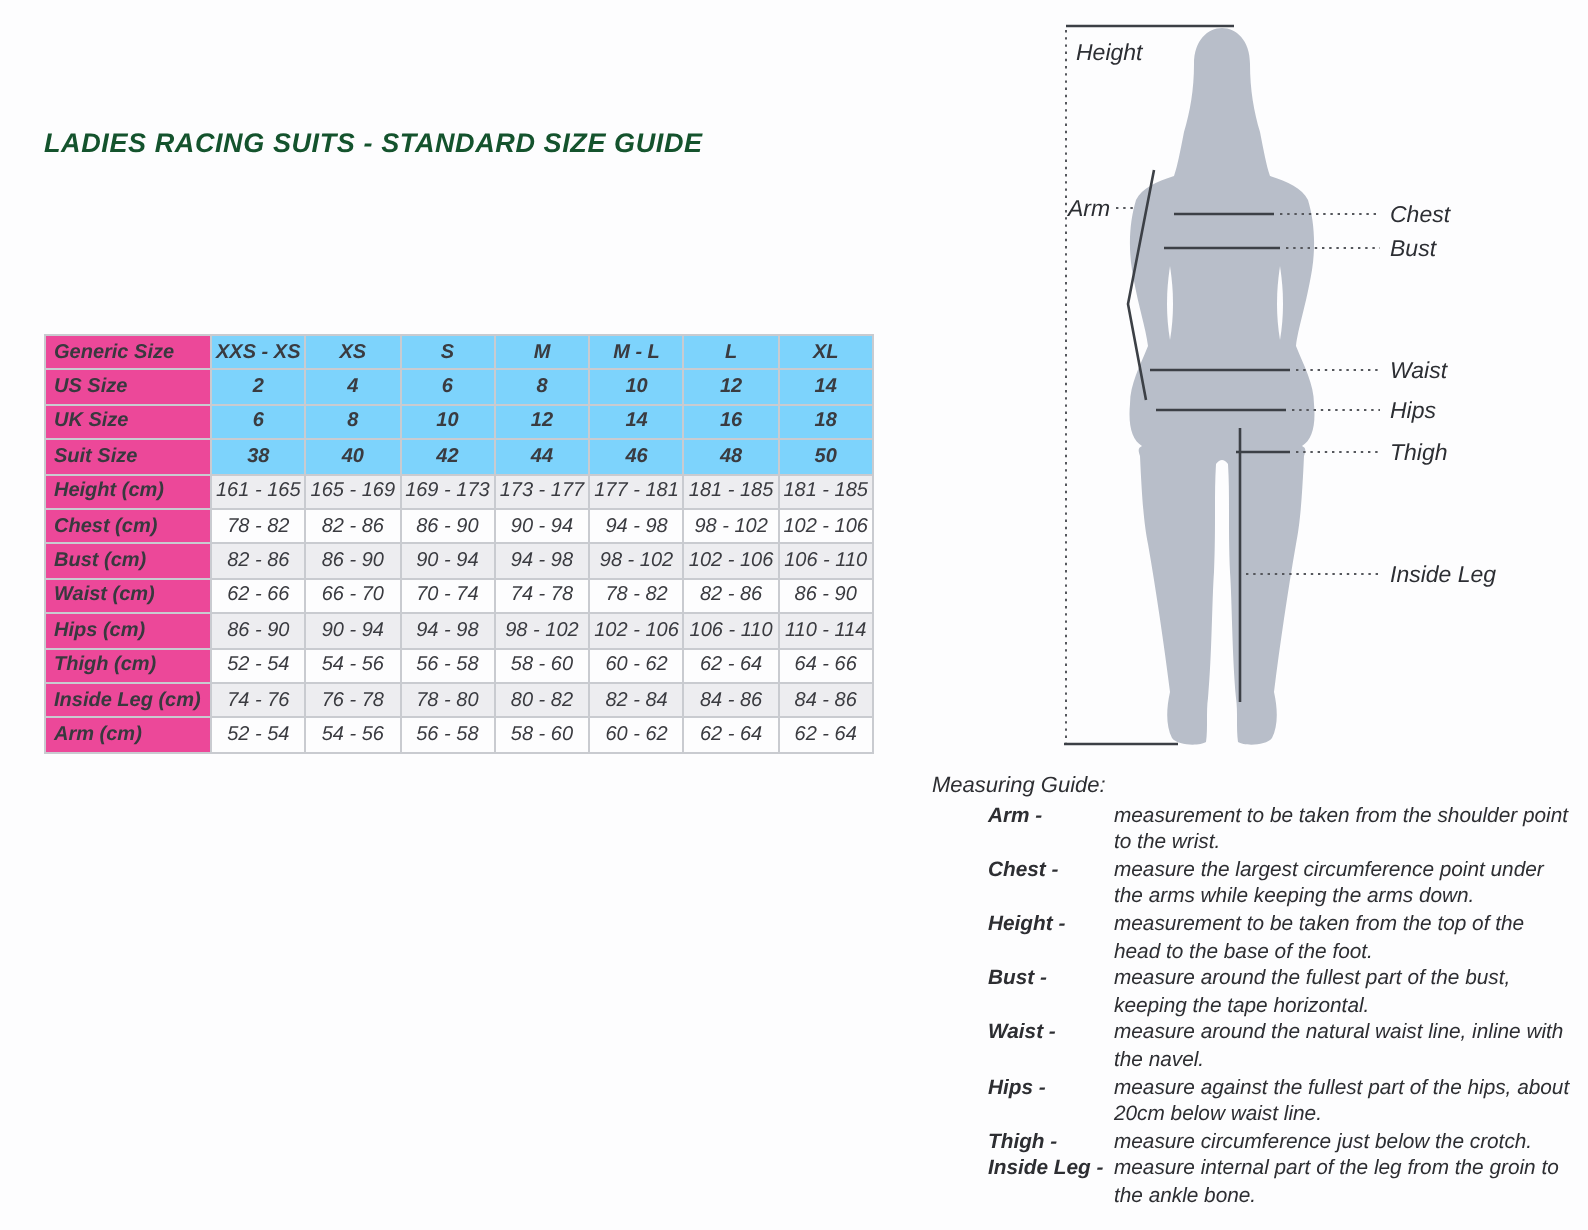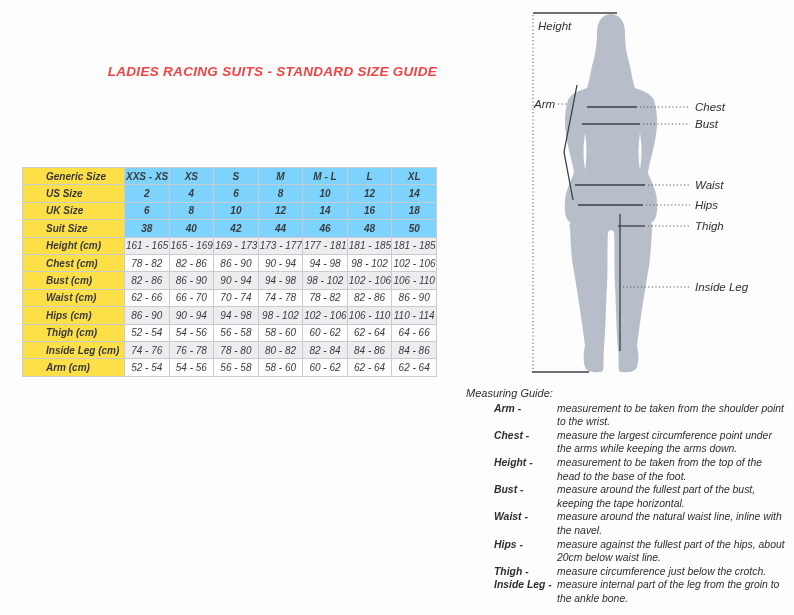--- a/index.html
+++ b/index.html
@@ -5,36 +5,36 @@
   html,body{margin:0;padding:0;}
   body{
     width:794px;height:615px;position:relative;overflow:hidden;
     background:#fdfdfe;
     font-family:"Liberation Sans","DejaVu Sans",sans-serif;
     font-style:italic;
     color:#2e2f33;
   }
   .page-title{
     position:absolute;left:22px;top:64px;width:415px;
-    text-align:right;font-weight:bold;font-size:13.5px;
-    letter-spacing:.3px;color:#ef4444;white-space:nowrap;
+    text-align:left;font-weight:bold;font-size:13.5px;
+    letter-spacing:.3px;color:#14532d;white-space:nowrap;
   }
   table.size-table{
     position:absolute;left:22px;top:167px;width:415px;
     border-collapse:collapse;table-layout:fixed;
   }
   table.size-table td{
     border:1px solid #c9cbd0;
     font-size:10px;font-style:italic;text-align:center;
     height:16.4px;padding:0 1px;color:#3a3b40;
     overflow:hidden;white-space:nowrap;
   }
   table.size-table td.label{
-    text-align:left;padding-left:23px;font-weight:bold;
-    background:#fde047;width:77px;color:#38393e;
+    text-align:left;padding-left:4px;font-weight:bold;
+    background:#ec4899;width:77px;color:#38393e;
   }
   tr.size-row td{background:#7dd3fc;font-weight:bold;}
   tr.m-odd td:not(.label){background:#ededf0;font-style:italic;}
   tr.m-even td:not(.label){background:#fdfdfe;}
   #figure{position:absolute;left:500px;top:0;}
   .fig-label{
     font-family:"Liberation Sans","DejaVu Sans",sans-serif;
     font-style:italic;font-size:11.5px;fill:#2c2e33;
   }
   .solid-line{stroke:#3c4046;stroke-width:1.3;fill:none;}

